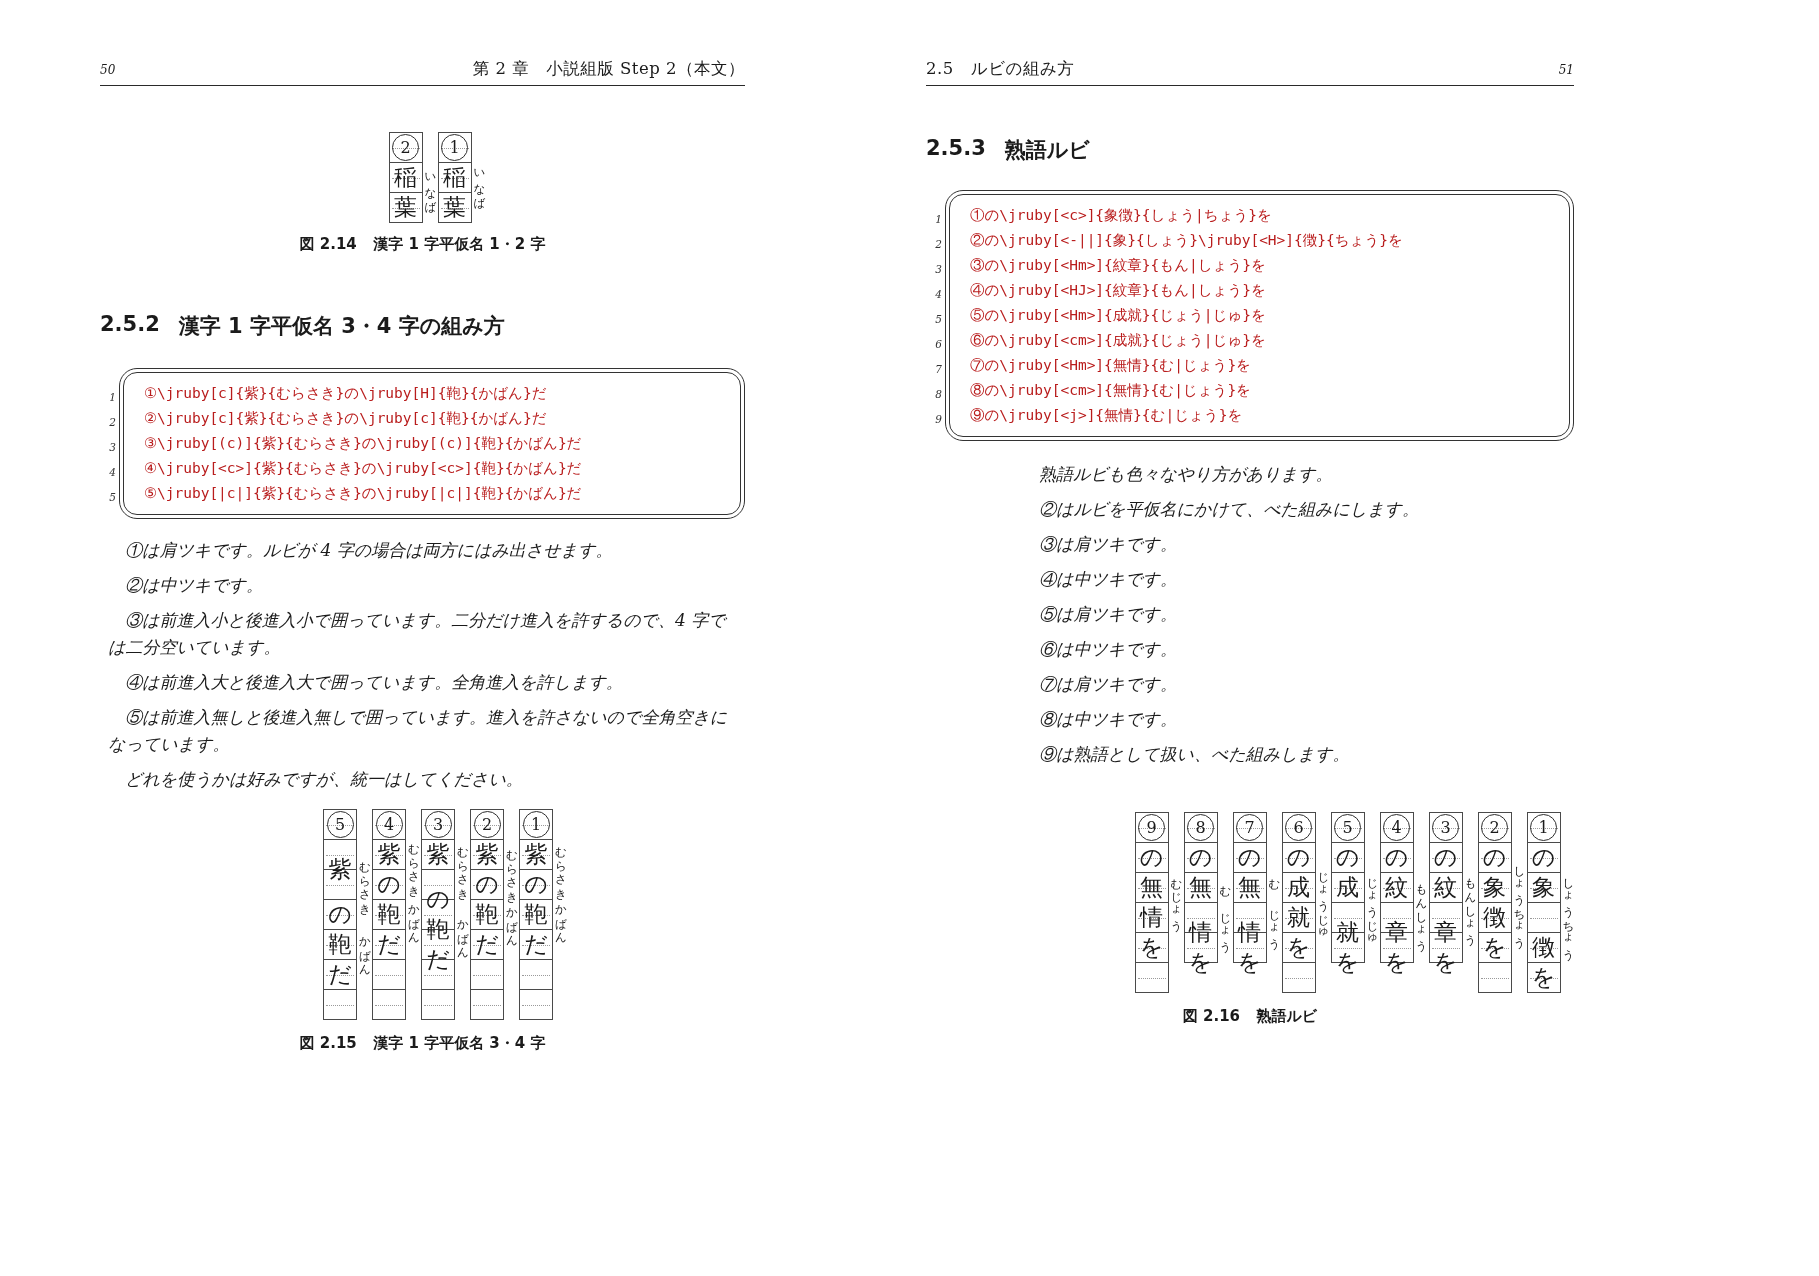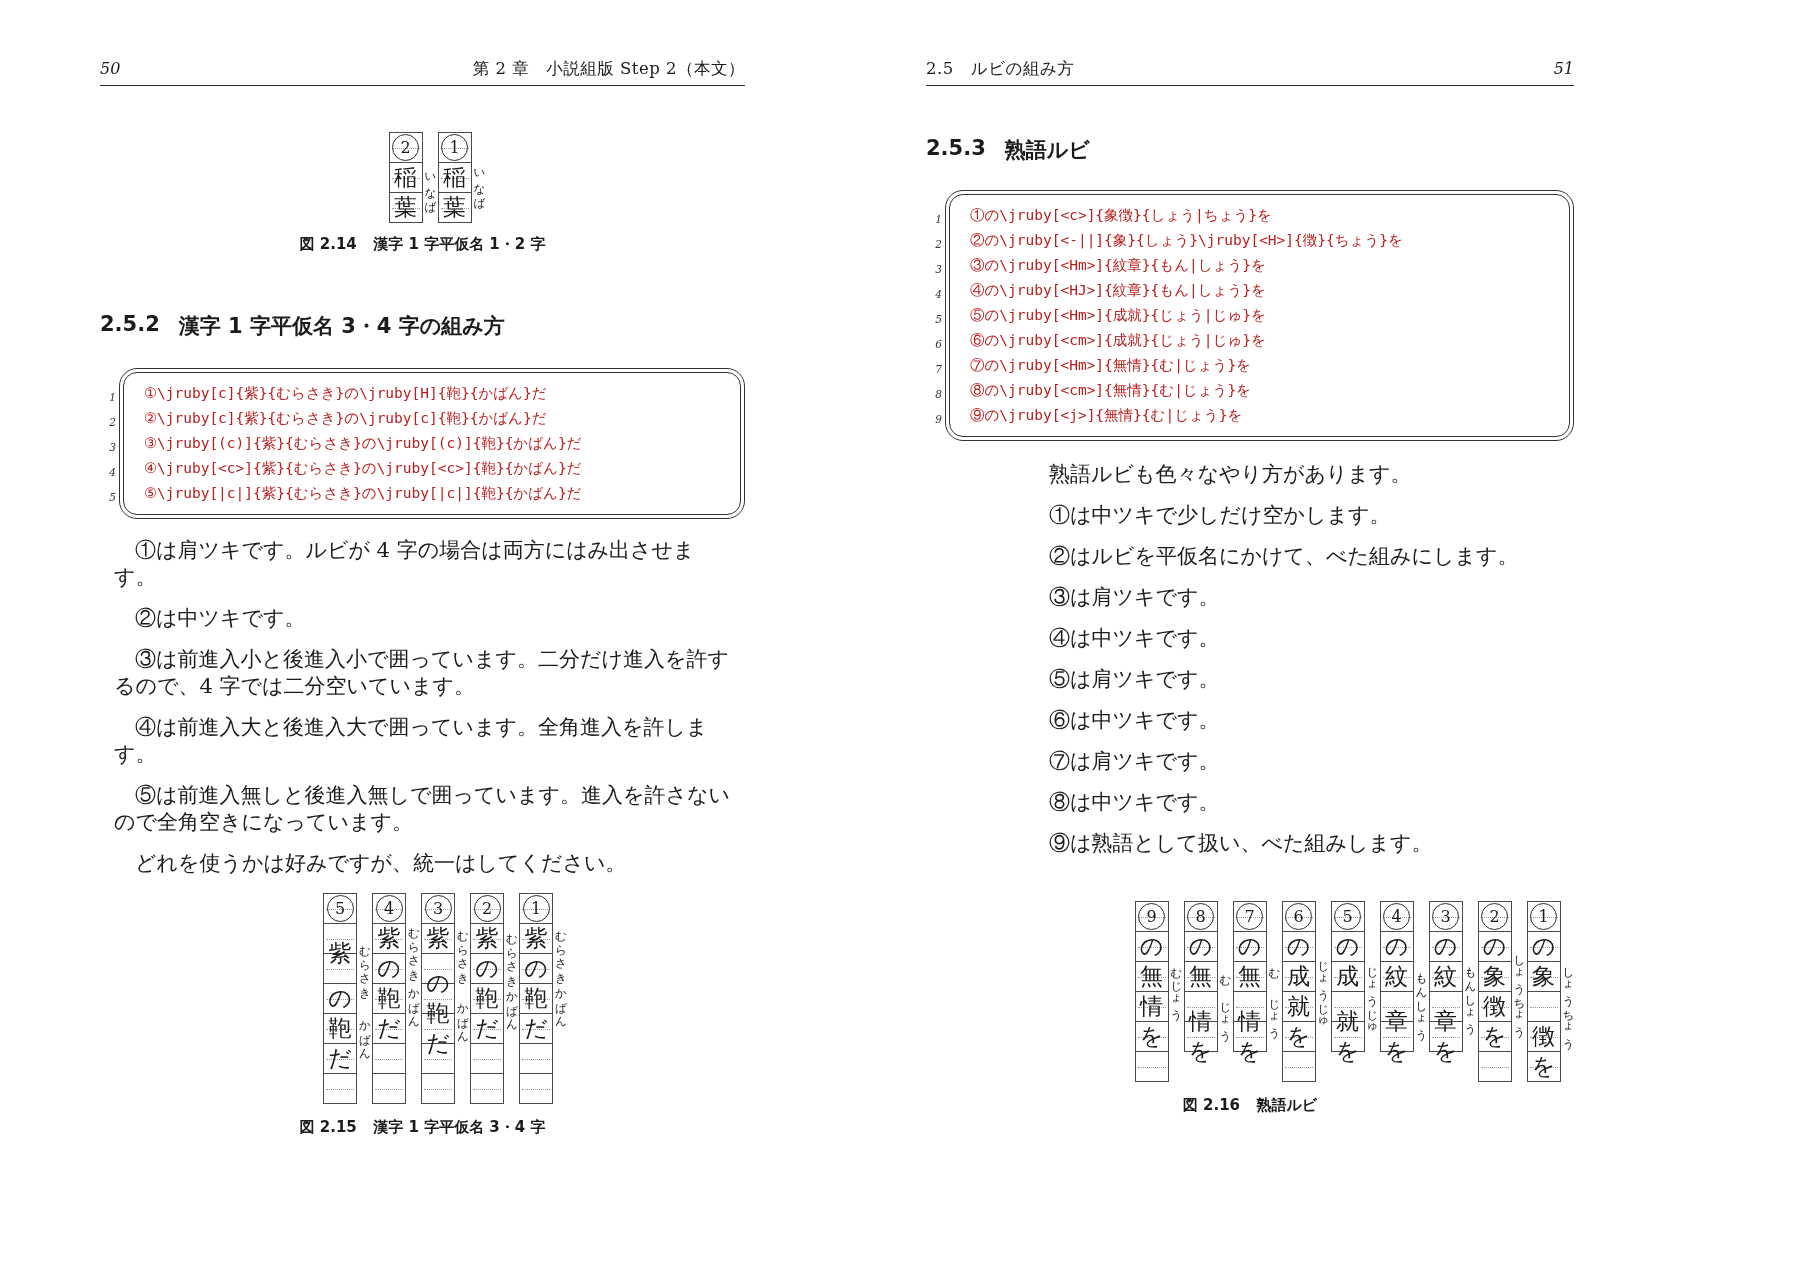--- a/index.html
+++ b/index.html
@@ -5,39 +5,39 @@
   html,body{margin:0;padding:0;background:#e8e8e8;}
   .sheet{position:relative;width:1819px;height:1276px;background:#ffffff;overflow:hidden;
          font-family:"DejaVu Serif","Liberation Serif",serif;color:#1b1b1b;}
   .page{position:absolute;top:58px;}
   .page-left{left:100px;width:645px;}
   .page-right{left:926px;width:648px;}
 
   
   .runhead{display:flex;justify-content:space-between;align-items:baseline;
            border-bottom:1.6px solid #2a2a2a;padding-bottom:5px;}
-  .pageno{font-style:italic;font-size:16px;}
+  .pageno{font-style:italic;font-size:12px;}
   .runtitle{font-size:16.5px;letter-spacing:.5px;}
 
   
   .sechead{font-family:"DejaVu Sans","Liberation Sans",sans-serif;font-weight:bold;
            font-size:21px;display:flex;gap:.9em;}
 
   
   .codewrap{display:flex;}
   .linenos{width:16px;flex:none;text-align:right;padding-top:17px;
            font-family:"DejaVu Serif",serif;font-style:italic;font-size:10.5px;color:#333;}
   .linenos div{height:25px;line-height:25px;}
   .codebox{flex:1;border:1.4px solid #333;border-radius:18px;padding:3px;margin-left:3px;}
   .codebox-inner{border:1.4px solid #333;border-radius:14px;padding:8px 20px;}
   .code-line{height:25px;line-height:25px;font-family:"DejaVu Sans Mono","Liberation Mono",monospace;
              font-size:14.5px;white-space:pre;color:#b91c1c;}
 
   
-  .paras p{margin:14px;font-size:21px;line-height:27px;text-indent:1em;}
+  .paras p{margin:8px;font-size:17px;line-height:27px;text-indent:1em;font-style:italic;}
   .page-right .paras{margin-left:88px;}
 
   
   .figrow{display:flex;justify-content:center;}
   .vcol{position:relative;display:flex;flex:none;}
   .strip{width:34px;flex:none;}
   .cell{position:relative;width:32px;height:29px;border:1px solid #4a4a4a;margin-top:-1px;
         display:flex;align-items:center;justify-content:center;}
   .cell:first-child{margin-top:0;}
   .cell::before{content:"";position:absolute;left:2px;right:2px;top:50%;border-top:1px dotted #9a9a9a;}
@@ -319,21 +319,20 @@
             <div class="code-line">⑥の\jruby[&lt;cm&gt;]{成就}{じょう|じゅ}を</div>
             <div class="code-line">⑦の\jruby[&lt;Hm&gt;]{無情}{む|じょう}を</div>
             <div class="code-line">⑧の\jruby[&lt;cm&gt;]{無情}{む|じょう}を</div>
             <div class="code-line">⑨の\jruby[&lt;j&gt;]{無情}{む|じょう}を</div>
           </div>
       </div>
     </div>
 
     <div class="paras mt-paras-r" id="parasR">
         <p>熟語ルビも色々なやり方があります。</p>
-        <p>①は中ツキで少しだけ空かします。</p>
         <p>②はルビを平仮名にかけて、べた組みにします。</p>
         <p>③は肩ツキです。</p>
         <p>④は中ツキです。</p>
         <p>⑤は肩ツキです。</p>
         <p>⑥は中ツキです。</p>
         <p>⑦は肩ツキです。</p>
         <p>⑧は中ツキです。</p>
         <p>⑨は熟語として扱い、べた組みします。</p>
       </div>
 

